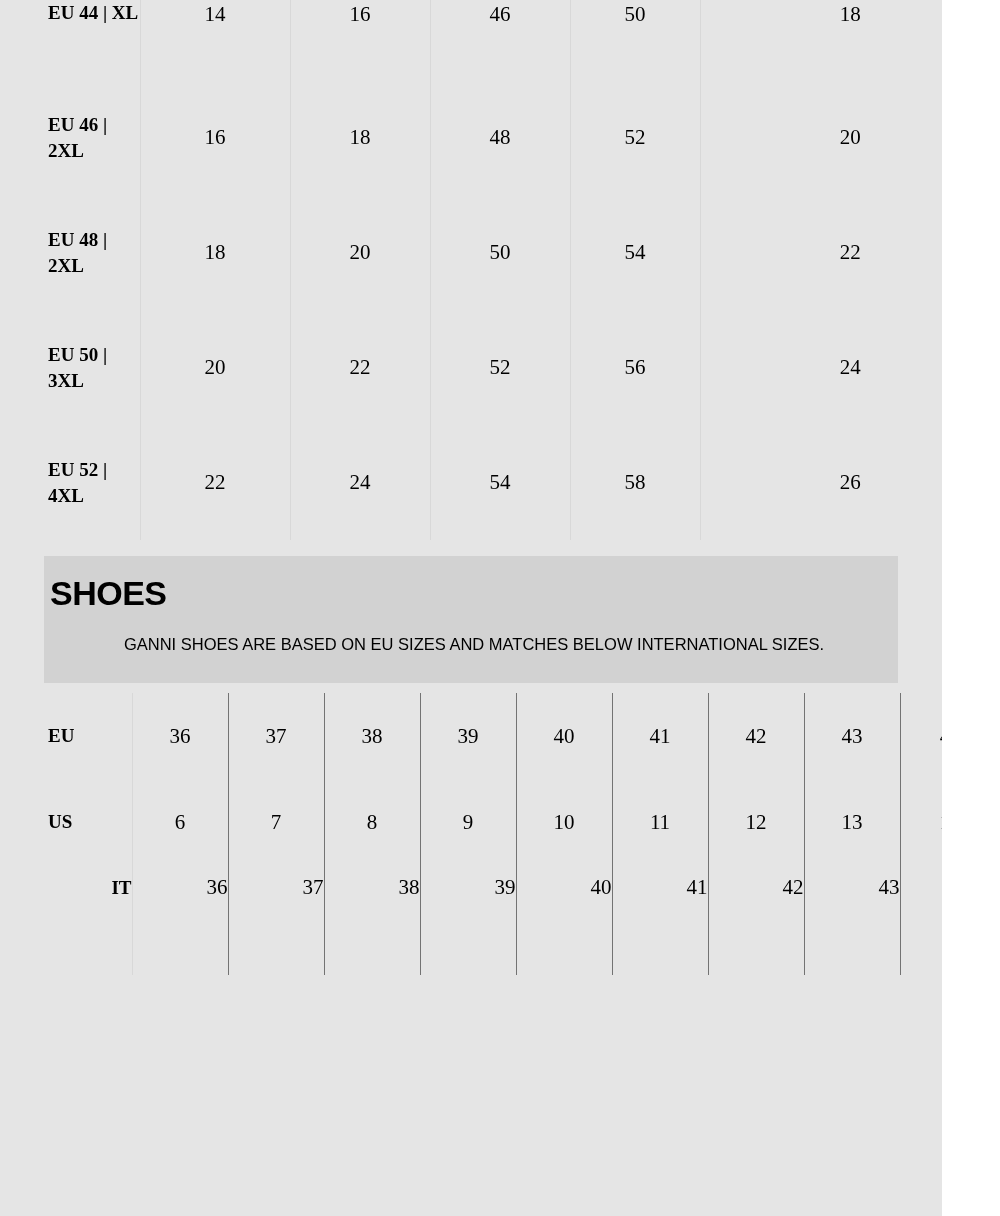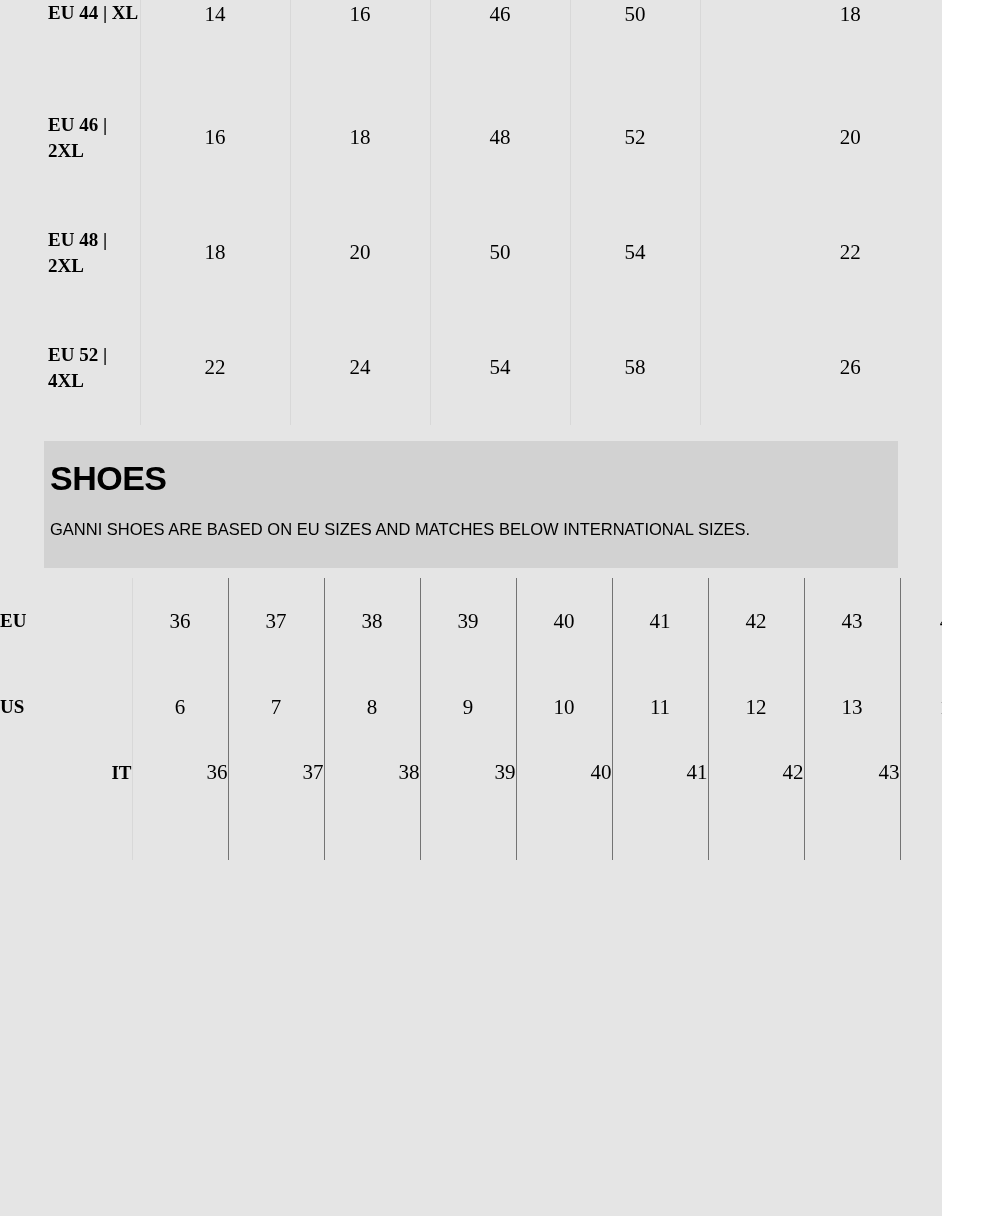--- a/index.html
+++ b/index.html
@@ -69,20 +69,21 @@
     padding-left: 6px;
     margin: 0 0 22px 0;
     line-height: 1.05;
   }
   .shoes-banner .subtitle {
     font-family: "Liberation Sans", sans-serif;
     font-size: 16.5px;
     padding-left: 6px;
     margin: 0;
     line-height: 1.3;
+    text-align: center;
   }
 
   
   .shoes-table {
     width: 100%;
     border-collapse: collapse;
     table-layout: fixed;
     margin-top: 10px;
   }
   .shoes-table td {
@@ -92,20 +93,21 @@
     height: 86px;
     padding: 0;
     vertical-align: middle;
     font-family: "Liberation Serif", serif;
   }
   .shoes-table td:last-child {
     border-right: none;
   }
   .shoes-table td.rowhead {
     text-align: left;
+    padding-left: 48px;
     font-weight: bold;
     font-size: 19px;
     border-right: 1px solid #d8d8d8;
   }
   .shoes-table tr:last-child td {
     height: 110px;
     vertical-align: top;
     padding-top: 10px;
     text-align: right;
   }
@@ -146,20 +148,28 @@
       </tr>
       <tr>
         <td class="rowhead">EU 48 | 2XL</td>
         <td>18</td>
         <td>20</td>
         <td>50</td>
         <td>54</td>
         <td>22</td>
       </tr>
       <tr>
+        <td class="rowhead">EU 50 | 3XL</td>
+        <td>20</td>
+        <td>22</td>
+        <td>52</td>
+        <td>56</td>
+        <td>24</td>
+      </tr>
+      <tr>
         <td class="rowhead">EU 52 | 4XL</td>
         <td>22</td>
         <td>24</td>
         <td>54</td>
         <td>58</td>
         <td>26</td>
       </tr>
     </tbody>
   </table>
 

